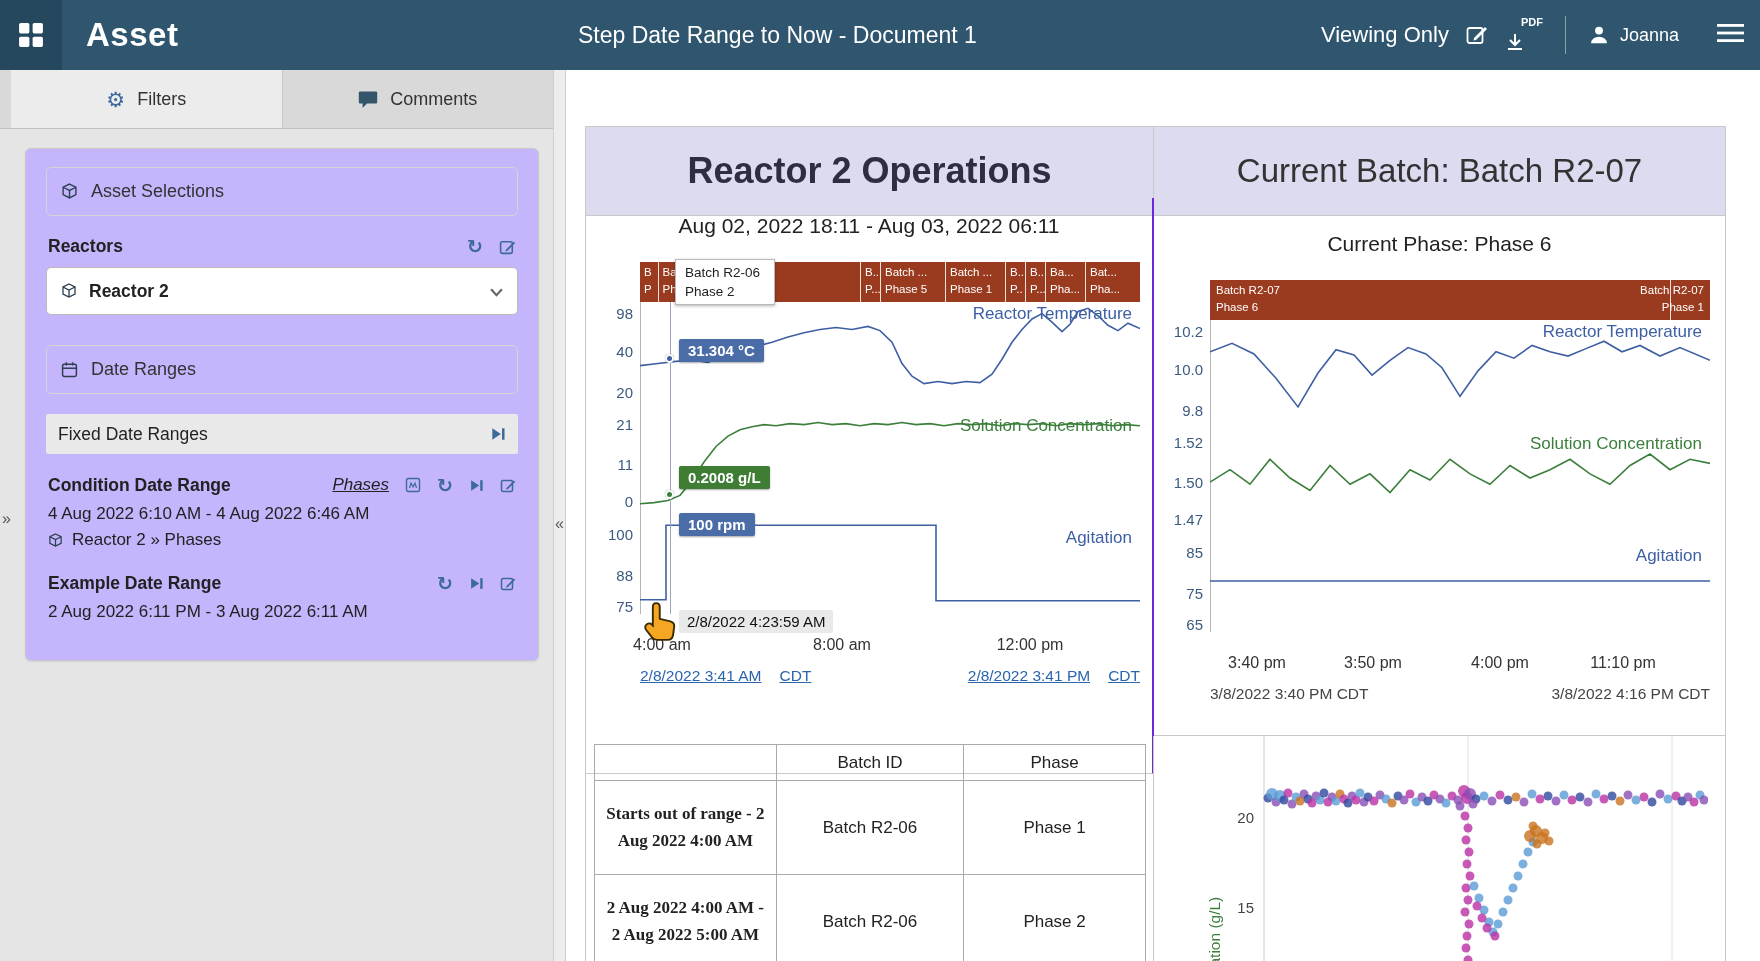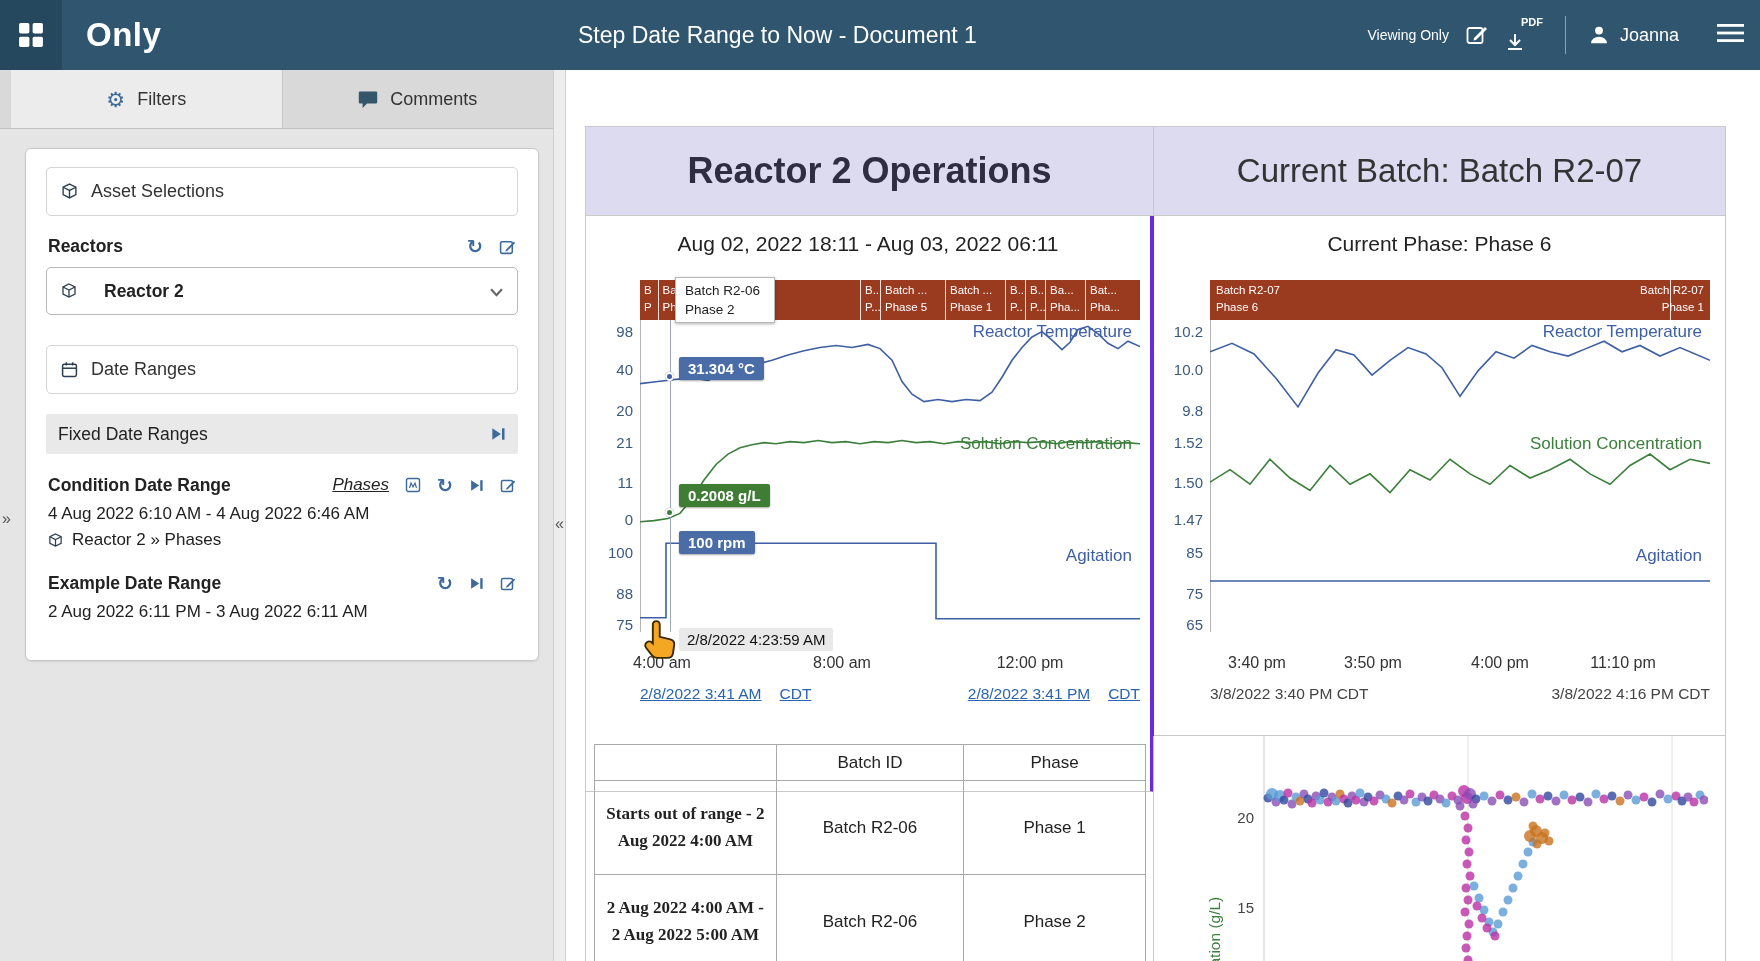--- a/index.html
+++ b/index.html
@@ -6,21 +6,21 @@
   html,body { width:1760px; height:961px; overflow:hidden; }
   body { font-family:"Liberation Sans","DejaVu Sans",sans-serif; color:#222; background:#fff; }
   .app { position:relative; width:1760px; height:961px; }
 
   
   .topbar { position:absolute; top:0; left:0; width:1760px; height:70px; background:#2f566e; display:flex; align-items:center; z-index:20; }
   .apps-btn { width:62px; height:70px; background:#26485e; display:flex; align-items:center; justify-content:center; cursor:pointer; }
   .logo { margin-left:24px; font-size:33px; font-weight:700; color:#fff; letter-spacing:.5px; cursor:pointer; }
   .doc-title { position:absolute; left:578px; top:0; height:70px; display:flex; align-items:center; color:#fff; font-size:23px; font-weight:400; }
   .topbar-right { position:absolute; right:0; top:0; height:70px; display:flex; align-items:center; gap:16px; padding-right:16px; color:#fff; }
-  .viewing-only { font-size:14px; }
+  .viewing-only { font-size:22px; }
   .tb-icon { display:flex; align-items:center; justify-content:center; cursor:pointer; }
   .pdf-btn { position:relative; width:38px; height:38px; cursor:pointer; }
   .pdf-text { position:absolute; top:0; right:0; font-size:11px; font-weight:700; color:#fff; }
   .pdf-arrow { position:absolute; left:0; bottom:2px; }
   .tb-sep { width:1px; height:38px; background:rgba(255,255,255,.45); margin:0 6px; }
   .user-menu { display:flex; align-items:center; gap:10px; font-size:18px; cursor:pointer; }
   .hamburger { margin-left:22px; cursor:pointer; }
 
   
   .bodywrap { position:absolute; top:70px; left:0; width:1760px; height:891px; display:flex; }
@@ -29,46 +29,46 @@
   .collapse-arrow { position:absolute; top:445px; left:50%; transform:translateX(-50%); color:#555; font-size:16px; }
   .edge-expand { position:absolute; left:2px; top:440px; color:#555; font-size:16px; z-index:5; cursor:pointer; }
   .main { flex:1; background:#fff; position:relative; overflow:hidden; }
 
   
   .side-tabs { display:flex; height:59px; background:#d9d9d9; border-bottom:1px solid #c2c2c2; padding-left:11px; }
   .tab { flex:1; display:flex; align-items:center; justify-content:center; gap:12px; font-size:18px; color:#333; cursor:pointer; border-left:1px solid #c9c9c9; }
   .tab:first-child { border-left:none; }
   .tab.active { background:#ececec; }
   .gear-glyph { font-size:21px; color:#3d6a9c; line-height:1; }
-  .card { position:absolute; left:25px; top:78px; width:514px; background:#ffffff; border:1px solid #c8c8c8; border-radius:6px; padding:18px 20px 20px; box-shadow:0 1px 2px rgba(0,0,0,.08); }
+  .card { position:absolute; left:25px; top:78px; width:514px; background:#c4b5fd; border:1px solid #c8c8c8; border-radius:6px; padding:18px 20px 20px; box-shadow:0 1px 2px rgba(0,0,0,.08); }
   .section-head { border:1px solid #d4d4d4; border-radius:5px; padding:13px 14px; display:flex; align-items:center; gap:13px; font-size:18px; color:#333; margin-bottom:20px; }
   .label-row { display:flex; align-items:center; justify-content:space-between; margin:2px 2px 10px; }
   .label-row .bold { font-weight:700; font-size:17.5px; }
   .row-icons { display:flex; align-items:center; gap:16px; }
-  .dropdown { border:1px solid #b9b9b9; border-radius:5px; height:48px; display:flex; align-items:center; gap:27px; padding:0 14px; font-size:17.5px; font-weight:600; margin-bottom:30px; cursor:pointer; background:#fff; }
+  .dropdown { border:1px solid #b9b9b9; border-radius:5px; height:48px; display:flex; align-items:center; gap:12px; padding:0 14px; font-size:17.5px; font-weight:600; margin-bottom:30px; cursor:pointer; background:#fff; }
   .dropdown .chev { margin-left:auto; }
   .fixed-row { background:#e9e9e9; height:40px; display:flex; align-items:center; justify-content:space-between; padding:0 12px; font-size:17.5px; margin-bottom:16px; border-radius:2px; }
   .range-entry { margin-bottom:18px; padding:0 2px; }
   .entry-head { display:flex; align-items:center; justify-content:space-between; height:30px; }
   .entry-head .bold { font-weight:700; font-size:17.5px; }
   .entry-icons { display:flex; align-items:center; gap:16px; }
   .phases-link { font-style:italic; text-decoration:underline; font-size:17px; color:#222; cursor:pointer; }
   .entry-range { font-size:17px; color:#222; margin:4px 0 6px; }
   .entry-asset { display:flex; align-items:center; gap:9px; font-size:17px; color:#222; }
   .icon-btn { cursor:pointer; display:inline-flex; align-items:center; }
   .refresh-glyph { font-size:19px; color:#3d6a9c; line-height:1; font-weight:700; }
 
   
   .doc { position:absolute; left:19px; top:56px; width:1141px; height:1029px; border:1px solid #c9c9c9; background:#fff; }
   .cell { position:absolute; }
   .h1 { left:0; top:0; width:568px; height:89px; background:#dcdbf0; border-right:1px solid #c9c9c9; border-bottom:1px solid #c9c9c9; display:flex; align-items:center; justify-content:center; }
   .h2 { left:568px; top:0; width:571px; height:89px; background:#dcdbf0; border-bottom:1px solid #c9c9c9; display:flex; align-items:center; justify-content:center; }
   .hdr1-text { font-size:36px; font-weight:700; color:#2e2e42; }
   .hdr2-text { font-size:33px; font-weight:400; color:#333; }
-  .c1 { left:0; top:89px; width:568px; height:576px; border-right:4px solid #6d28d9; border-bottom:1px solid #c9c9c9; }
+  .c1 { left:0; top:71px; width:568px; height:576px; border-right:2px solid #6d28d9; border-bottom:1px solid #c9c9c9; }
   .c2 { left:568px; top:89px; width:571px; height:520px; border-bottom:1px solid #c9c9c9; }
   .b1 { left:0; top:609px; width:568px; height:420px; border-right:1px solid #c9c9c9; padding:8px; }
   .b2 { left:568px; top:609px; width:571px; height:420px; position:absolute; }
   .subtitle { position:absolute; top:16px; left:0; right:0; text-align:center; font-size:21px; color:#222; }
 
   
   .chart { position:absolute; left:14px; top:64px; width:540px; height:434px; }
   .yt { position:absolute; left:0; width:33px; text-align:right; font-size:15px; color:#3b5a80; }
   .plot { position:absolute; left:40px; top:0; right:0; height:434px; }
   .axis-v { position:absolute; left:0; top:0; height:352px; width:0; border-left:1px solid #b5b5b5; }
@@ -125,21 +125,21 @@
 
   <header class="topbar">
     <div class="apps-btn">
       <svg width="26" height="26" viewBox="0 0 24 24">
         <rect x="1" y="1" width="9.5" height="9.5" rx="1.5" fill="#fff"></rect>
         <rect x="13.5" y="1" width="9.5" height="9.5" rx="1.5" fill="#fff"></rect>
         <rect x="1" y="13.5" width="9.5" height="9.5" rx="1.5" fill="#fff"></rect>
         <rect x="13.5" y="13.5" width="9.5" height="9.5" rx="1.5" fill="#fff"></rect>
       </svg>
     </div>
-    <div class="logo">Only</div>
+    <div class="logo">Asset</div>
     <div class="doc-title">Step Date Range to Now - Document 1</div>
     <div class="topbar-right">
       <span class="viewing-only">Viewing Only</span>
       <span class="tb-icon">
         <svg width="24" height="24" viewBox="0 0 24 24" fill="none" stroke="#fff" stroke-width="1.8">
           <rect x="2.5" y="5" width="15" height="15" rx="2"></rect>
           <path d="M9 15 L20 4 L22 6 L11 17 L8.6 17.6 Z" fill="#fff" stroke="none"></path>
         </svg>
       </span>
       <span class="pdf-btn">

